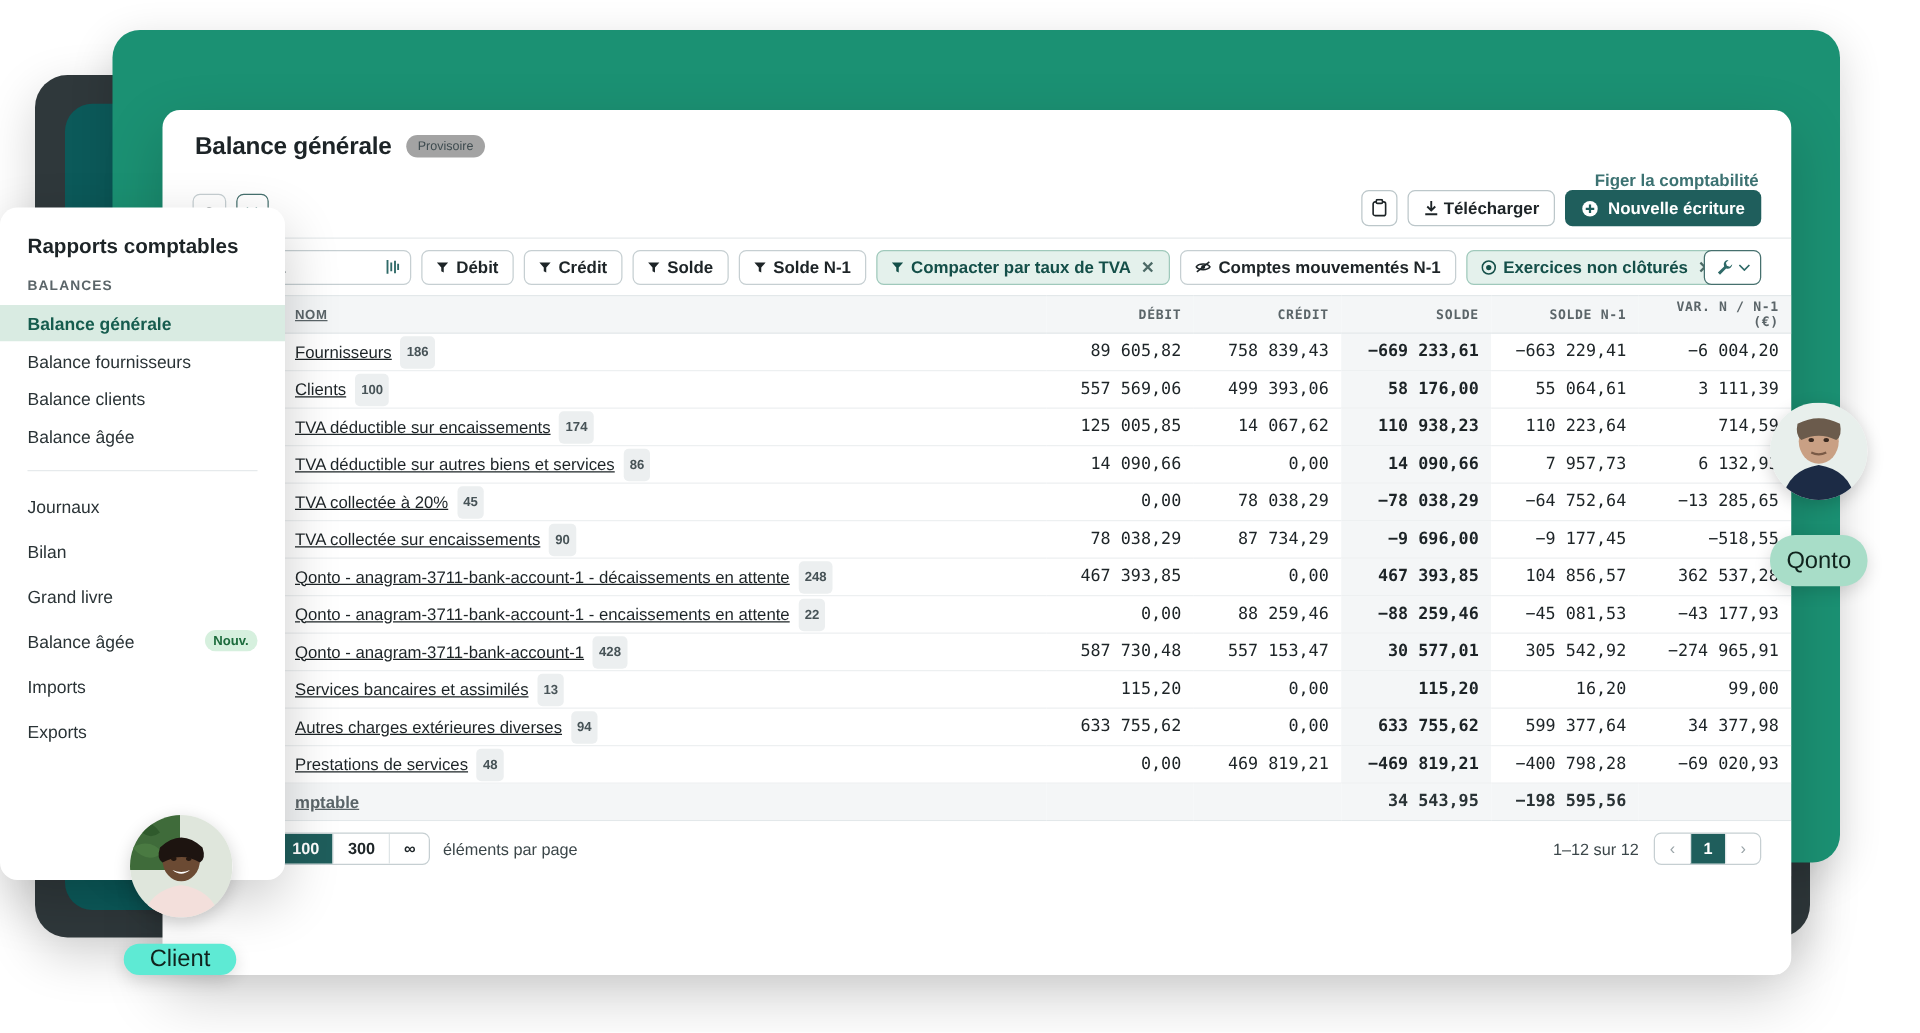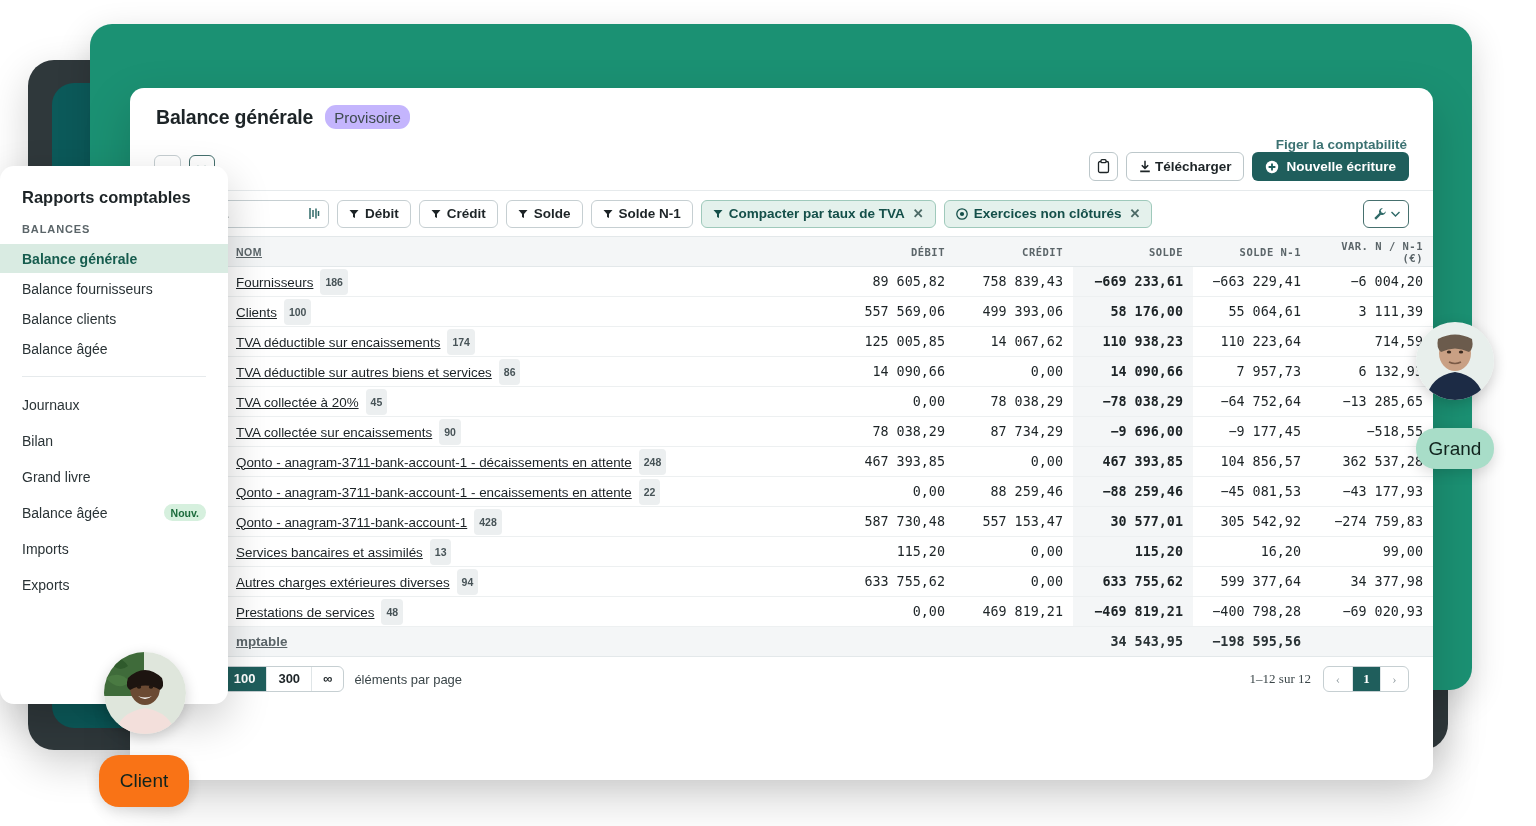--- a/index.html
+++ b/index.html
@@ -41,22 +41,22 @@
 
   
   .app-head {
     height: 58px; display: flex; align-items: center;
     padding: 0 26px; position: relative;
   }
   .page-title {
     font-size: 19.5px; font-weight: 700; color: #1d2427; letter-spacing: -.2px;
   }
   .prov-badge {
-    margin-left: 12px; background: #c4b5fd; color: #3e4b4f;
-    font-size: 15px; padding: 3.5px 9px; border-radius: 11px;
+    margin-left: 12px; background: #a3a3a3; color: #3e4b4f;
+    font-size: 10px; padding: 3.5px 9px; border-radius: 11px;
   }
   .freeze-link {
     position: absolute; right: 26px; top: 49px;
     font-size: 13.5px; color: #3c7272; font-weight: 600;
   }
 
   
   .toolbar-1 {
     height: 44px; display: flex; align-items: center;
     padding: 0 24px; position: relative;
@@ -165,21 +165,21 @@
     font-size: 13px; background: #fff;
   }
   .pagesize span {
     padding: 0 11px; line-height: 24px; border-left: 1px solid #dfe5e7;
     color: #1d2427; font-weight: 600;
   }
   .pagesize span:first-child { border-left: 0; }
   .pagesize span.sel { background: #1f5e5c; color: #fff; }
   .per-label { font-size: 13px; color: #3b4649; margin-left: 10px; }
   .pag-right {
-    position: absolute; right: 24px; display: flex; align-items: center; gap: 12px; font-family: Liberation Serif, serif;
+    position: absolute; right: 24px; display: flex; align-items: center; gap: 12px;
   }
   .pag-count { font-size: 13px; color: #3b4649; }
   .pager { display: flex; height: 26px; border: 1px solid #c6cfd2; border-radius: 6px; overflow: hidden; }
   .pager div {
     min-width: 28px; line-height: 24px; text-align: center; font-size: 13px;
     color: #9aa4a8; border-left: 1px solid #dfe5e7;
   }
   .pager div:first-child { border-left: 0; }
   .pager div.cur { background: #1f5e5c; color: #fff; font-weight: 700; }
 
@@ -213,21 +213,21 @@
     box-shadow: 0 4px 14px rgba(0,0,0,.18);
   }
   .ava-vous { left: 1416px; top: 322px; width: 78px; height: 78px; }
   .ava-client { left: 104px; top: 652px; width: 82px; height: 82px; }
   .tag {
     position: absolute; border-radius: 20px; display: flex; align-items: center;
     justify-content: center; font-size: 19px; color: #10231d;
     box-shadow: 0 4px 14px rgba(0,0,0,.14);
   }
   .tag-vous { left: 1416px; top: 428px; width: 78px; height: 41px; background: #a8ddc8; }
-  .tag-client { left: 99px; top: 755px; width: 90px; height: 52px; background: #f97316; }
+  .tag-client { left: 99px; top: 755px; width: 90px; height: 25px; background: #5eead4; }
 
   svg { display: block; }
 </style>
 </head>
 <body>
 
 <div id="stage">
 
   <div class="layer-dark"></div>
   <div class="layer-teal"></div>
@@ -331,20 +331,30 @@
       <div class="chip active">
         <span>
           <svg width="10" height="10" viewBox="0 0 10 10">
               <path d="M0.5 1 H9.5 L6 5 V9 L4 8 V5 Z" fill="#144f49"></path>
             </svg>
         </span>
         <span>Compacter par taux de TVA</span>
         <span class="x">✕</span>
       </div>
 
+      <div class="chip">
+        <span>
+          <svg width="13" height="11" viewBox="0 0 13 11">
+            <path d="M1 5.5 C3 2.5 10 2.5 12 5.5 C10 8.5 3 8.5 1 5.5 Z" stroke="#1d2427" stroke-width="1.2" fill="none"></path>
+            <circle cx="6.5" cy="5.5" r="1.6" fill="#1d2427"></circle>
+            <path d="M1.5 9.5 L11.5 1.5" stroke="#1d2427" stroke-width="1.3"></path>
+          </svg>
+        </span>
+        <span>Comptes mouvementés N-1</span>
+      </div>
 
       <div class="chip active">
         <span>
           <svg width="12" height="12" viewBox="0 0 12 12">
             <circle cx="6" cy="6" r="5.2" stroke="#144f49" stroke-width="1.3" fill="none"></circle>
             <circle cx="6" cy="6" r="2.1" fill="#144f49"></circle>
           </svg>
         </span>
         <span>Exercices non clôturés</span>
         <span class="x">✕</span>
@@ -449,21 +459,21 @@
             <td class="c-soldn">−45 081,53</td>
             <td class="c-var neg">−43 177,93</td>
           </tr>
           <tr>
             <td class="c-num">00100</td>
             <td class="c-name"><span>Qonto - anagram-3711-bank-account-1</span><span class="cnt">428</span></td>
             <td class="c-val">587 730,48</td>
             <td class="c-val">557 153,47</td>
             <td class="c-solde">30 577,01</td>
             <td class="c-soldn">305 542,92</td>
-            <td class="c-var neg">−274 759,83</td>
+            <td class="c-var neg">−274 965,91</td>
           </tr>
           <tr>
             <td class="c-num">00000</td>
             <td class="c-name"><span>Services bancaires et assimilés</span><span class="cnt">13</span></td>
             <td class="c-val">115,20</td>
             <td class="c-val">0,00</td>
             <td class="c-solde">115,20</td>
             <td class="c-soldn">16,20</td>
             <td class="c-var pos">99,00</td>
           </tr>
@@ -565,21 +575,21 @@
     <svg width="78" height="78" viewBox="0 0 78 78">
       <rect width="78" height="78" fill="#e8efec"></rect>
       <ellipse cx="39" cy="31" rx="16" ry="18" fill="#c9a084"></ellipse>
       <path d="M22 17 q17-9 34 0 q2 10-3 13 q-14-7-28 0 q-5-4-3-13Z" fill="#6b5b4c"></path>
       <path d="M10 78 q4-24 29-28 q25 4 29 28 Z" fill="#1c2b45"></path>
       <ellipse cx="33" cy="30" rx="2.2" ry="1.6" fill="#3a2a20"></ellipse>
       <ellipse cx="45" cy="30" rx="2.2" ry="1.6" fill="#3a2a20"></ellipse>
       <path d="M33 40 q6 3 12 0" stroke="#7a5a46" stroke-width="1.6" fill="none"></path>
     </svg>
   </div>
-  <div class="tag tag-vous">Grand</div>
+  <div class="tag tag-vous">Qonto</div>
 
   <div class="ava ava-client">
     <svg width="82" height="82" viewBox="0 0 82 82">
       <rect width="82" height="82" fill="#dfe6dc"></rect>
       <path d="M0 0 H40 V44 H0 Z" fill="#3f6b3a"></path>
       <path d="M4 8 q12-6 20 6 q-10 8-20-6Z" fill="#2f5a2c"></path>
       <path d="M2 26 q14-8 24 4 q-12 10-24-4Z" fill="#4a7a42"></path>
       <ellipse cx="41" cy="36" rx="15" ry="17" fill="#6b4a33"></ellipse>
       <path d="M24 26 q17-16 34 0 q3 9-2 12 q-14-9-30 0 q-5-3-2-12Z" fill="#1d1410"></path>
       <path d="M10 82 q6-22 31-26 q25 4 31 26 Z" fill="#f3dfdb"></path>

